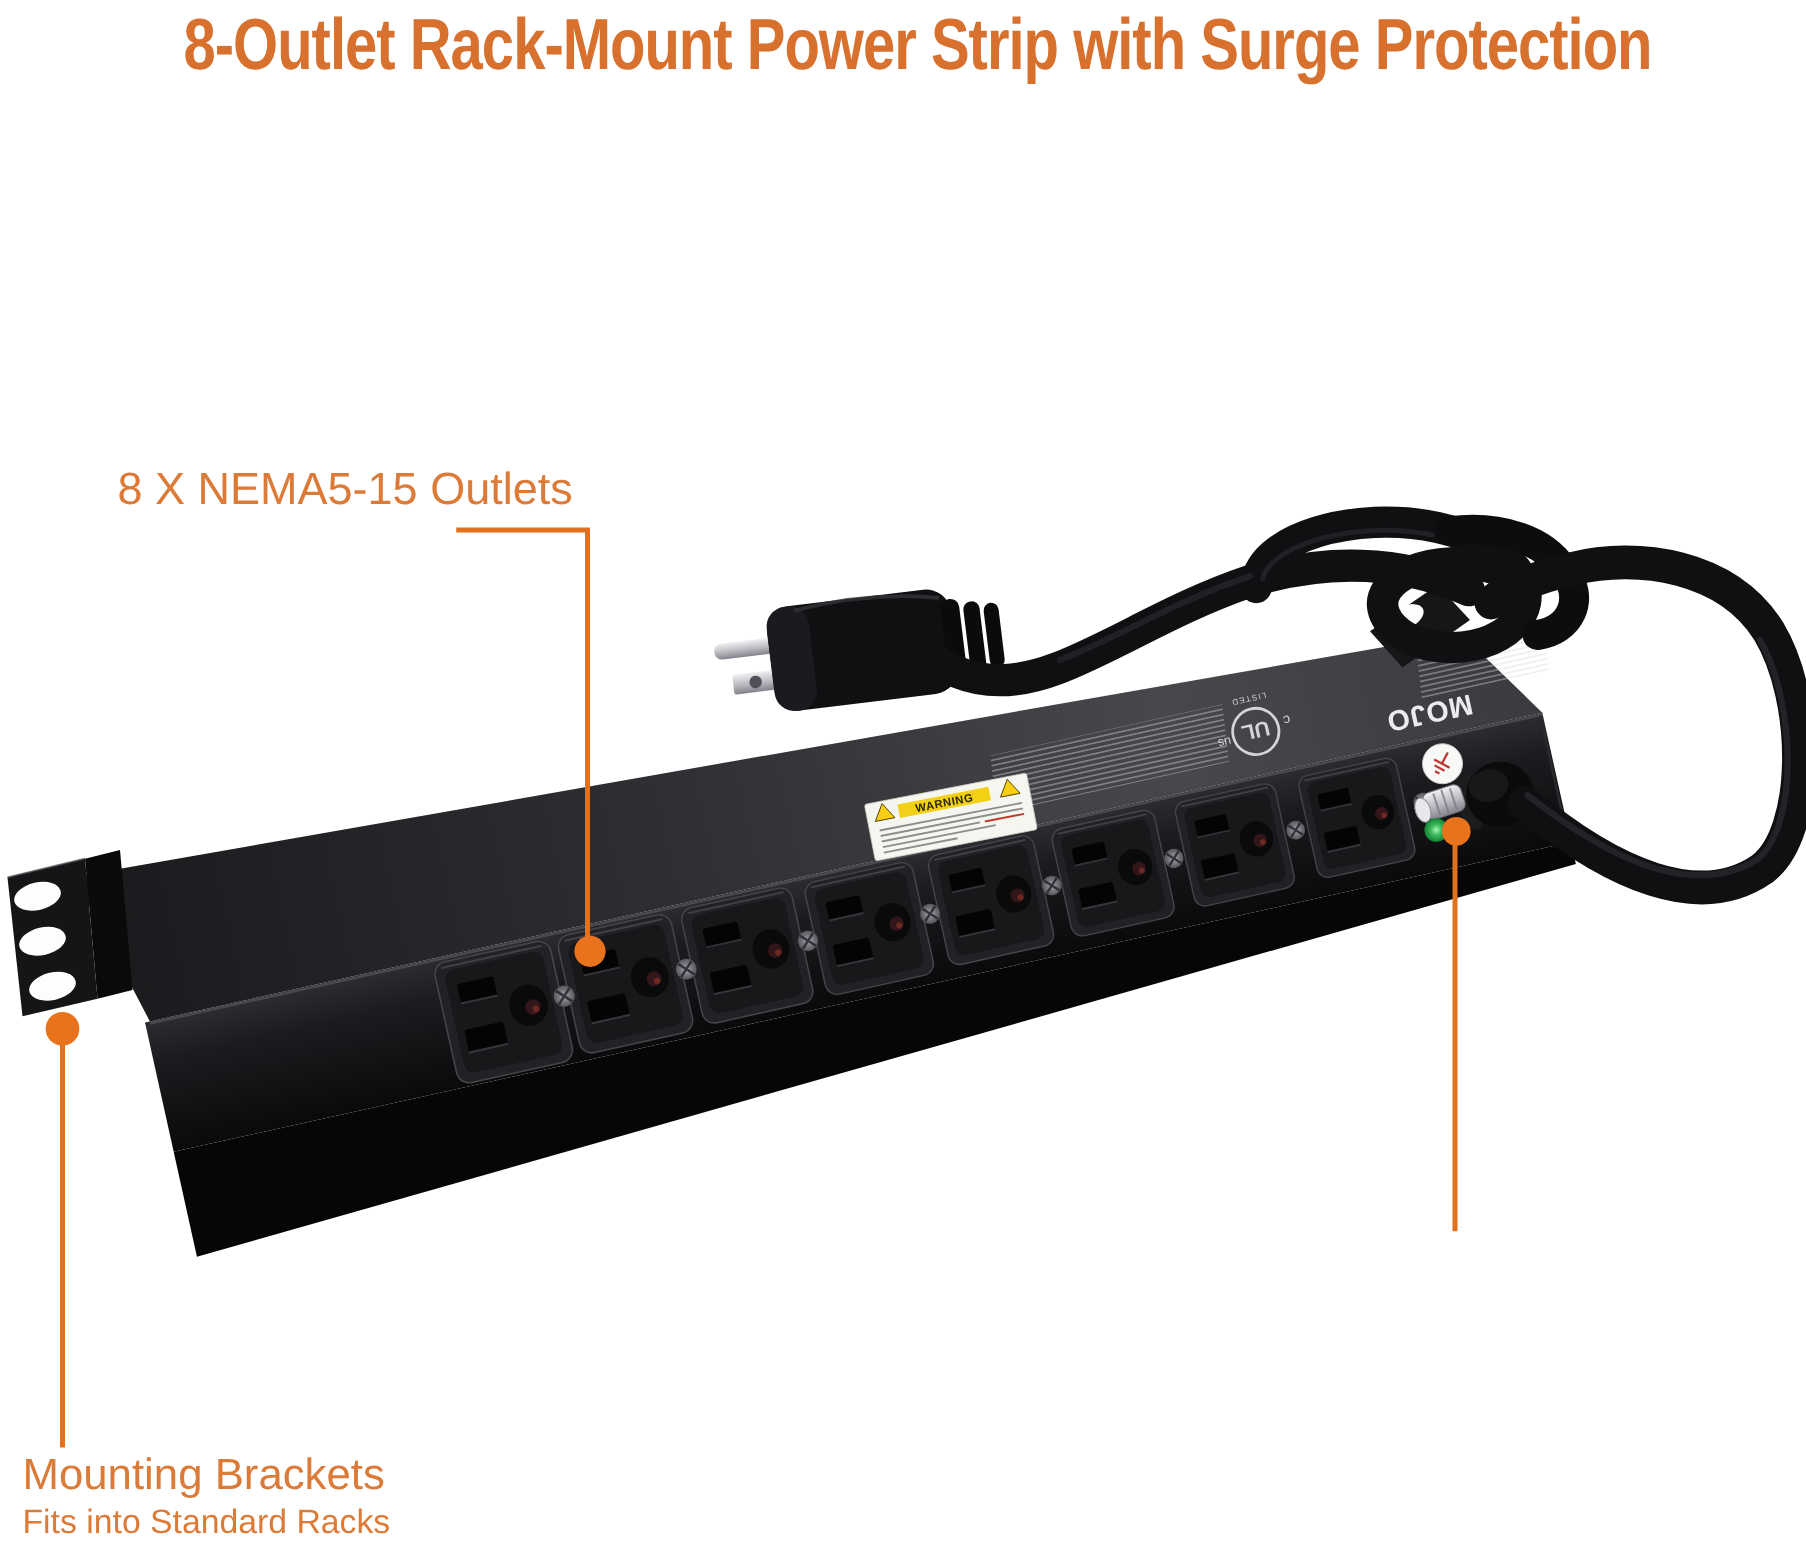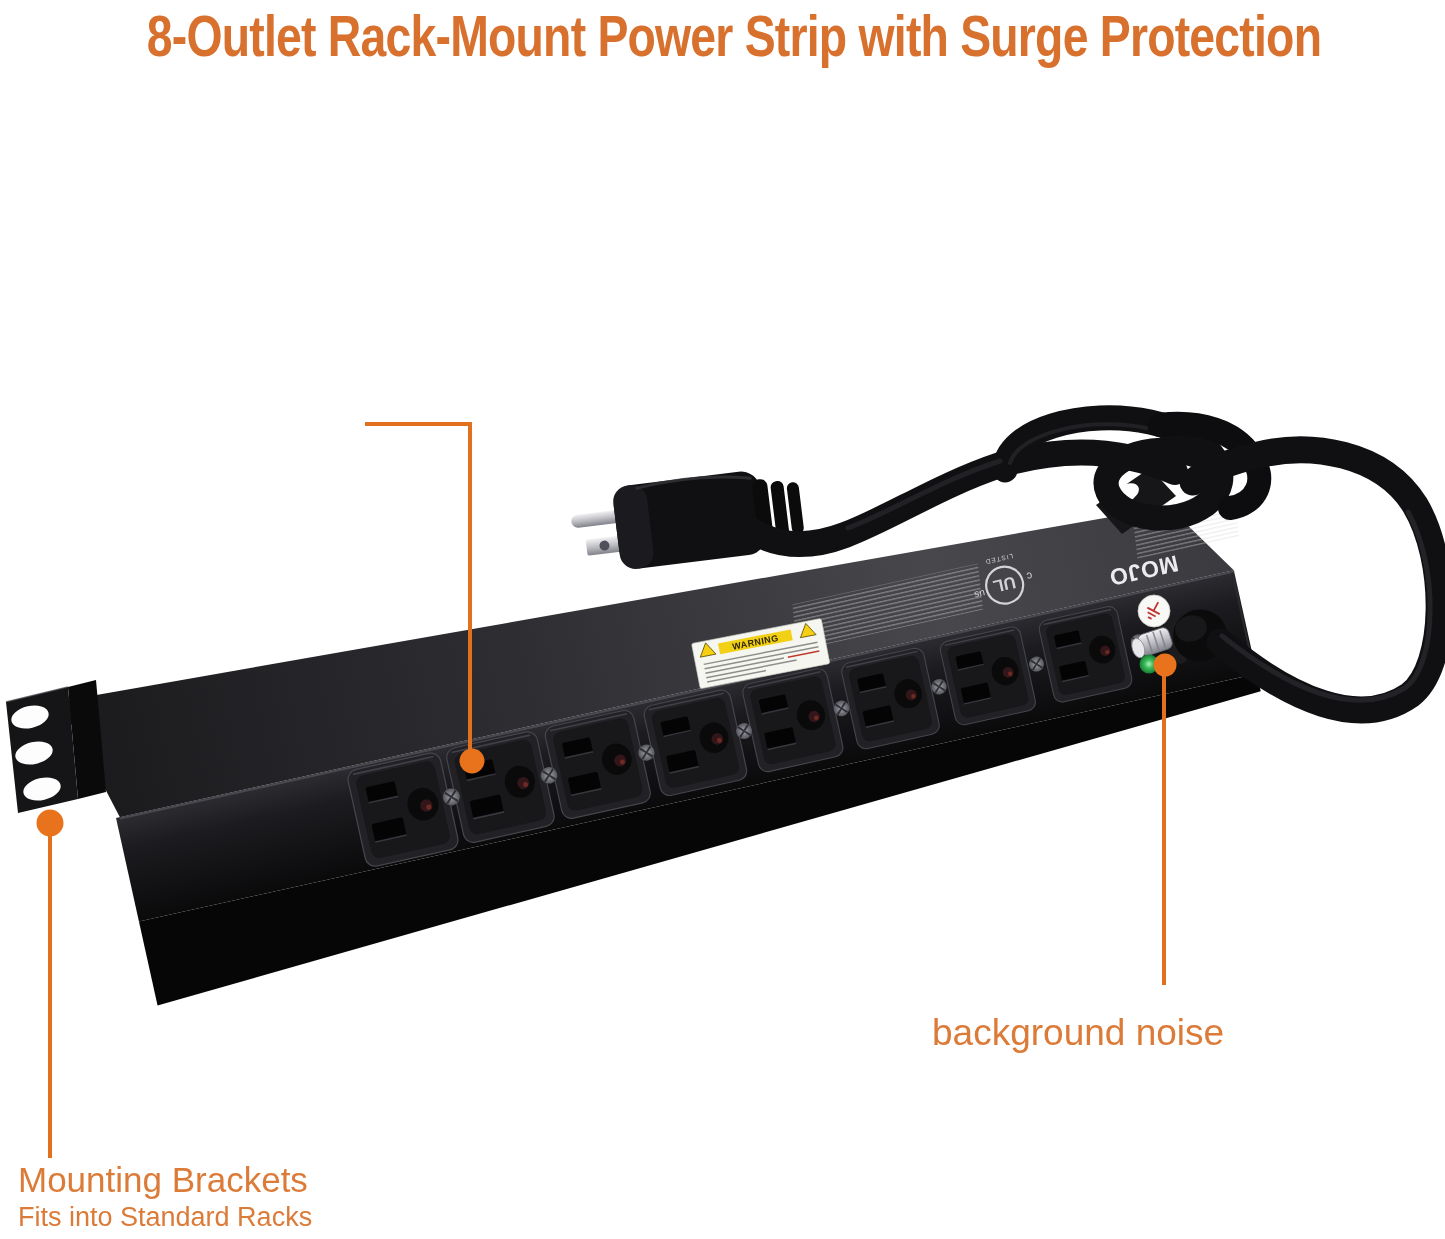--- a/index.html
+++ b/index.html
@@ -214,21 +214,21 @@
     <circle cx="472" cy="761" r="12.5"></circle>
     <circle cx="1165" cy="665" r="11.5"></circle>
     <circle cx="50" cy="823" r="13.5"></circle>
   </g>
 </svg>
 
 <div class="title-wrap">
   <span>8-Outlet Rack-Mount Power Strip with Surge Protection</span>
 </div>
 
+<div class="callout co-outlets">8 X NEMA5-15 Outlets</div>
 
 <div class="callout co-ground">
-  <div>background noise</div>
 </div>
 
 <div class="callout co-mount-main">Mounting Brackets</div>
 <div class="callout co-mount-sub">Fits into Standard Racks</div>
 
 </div>
 
 </body></html>

